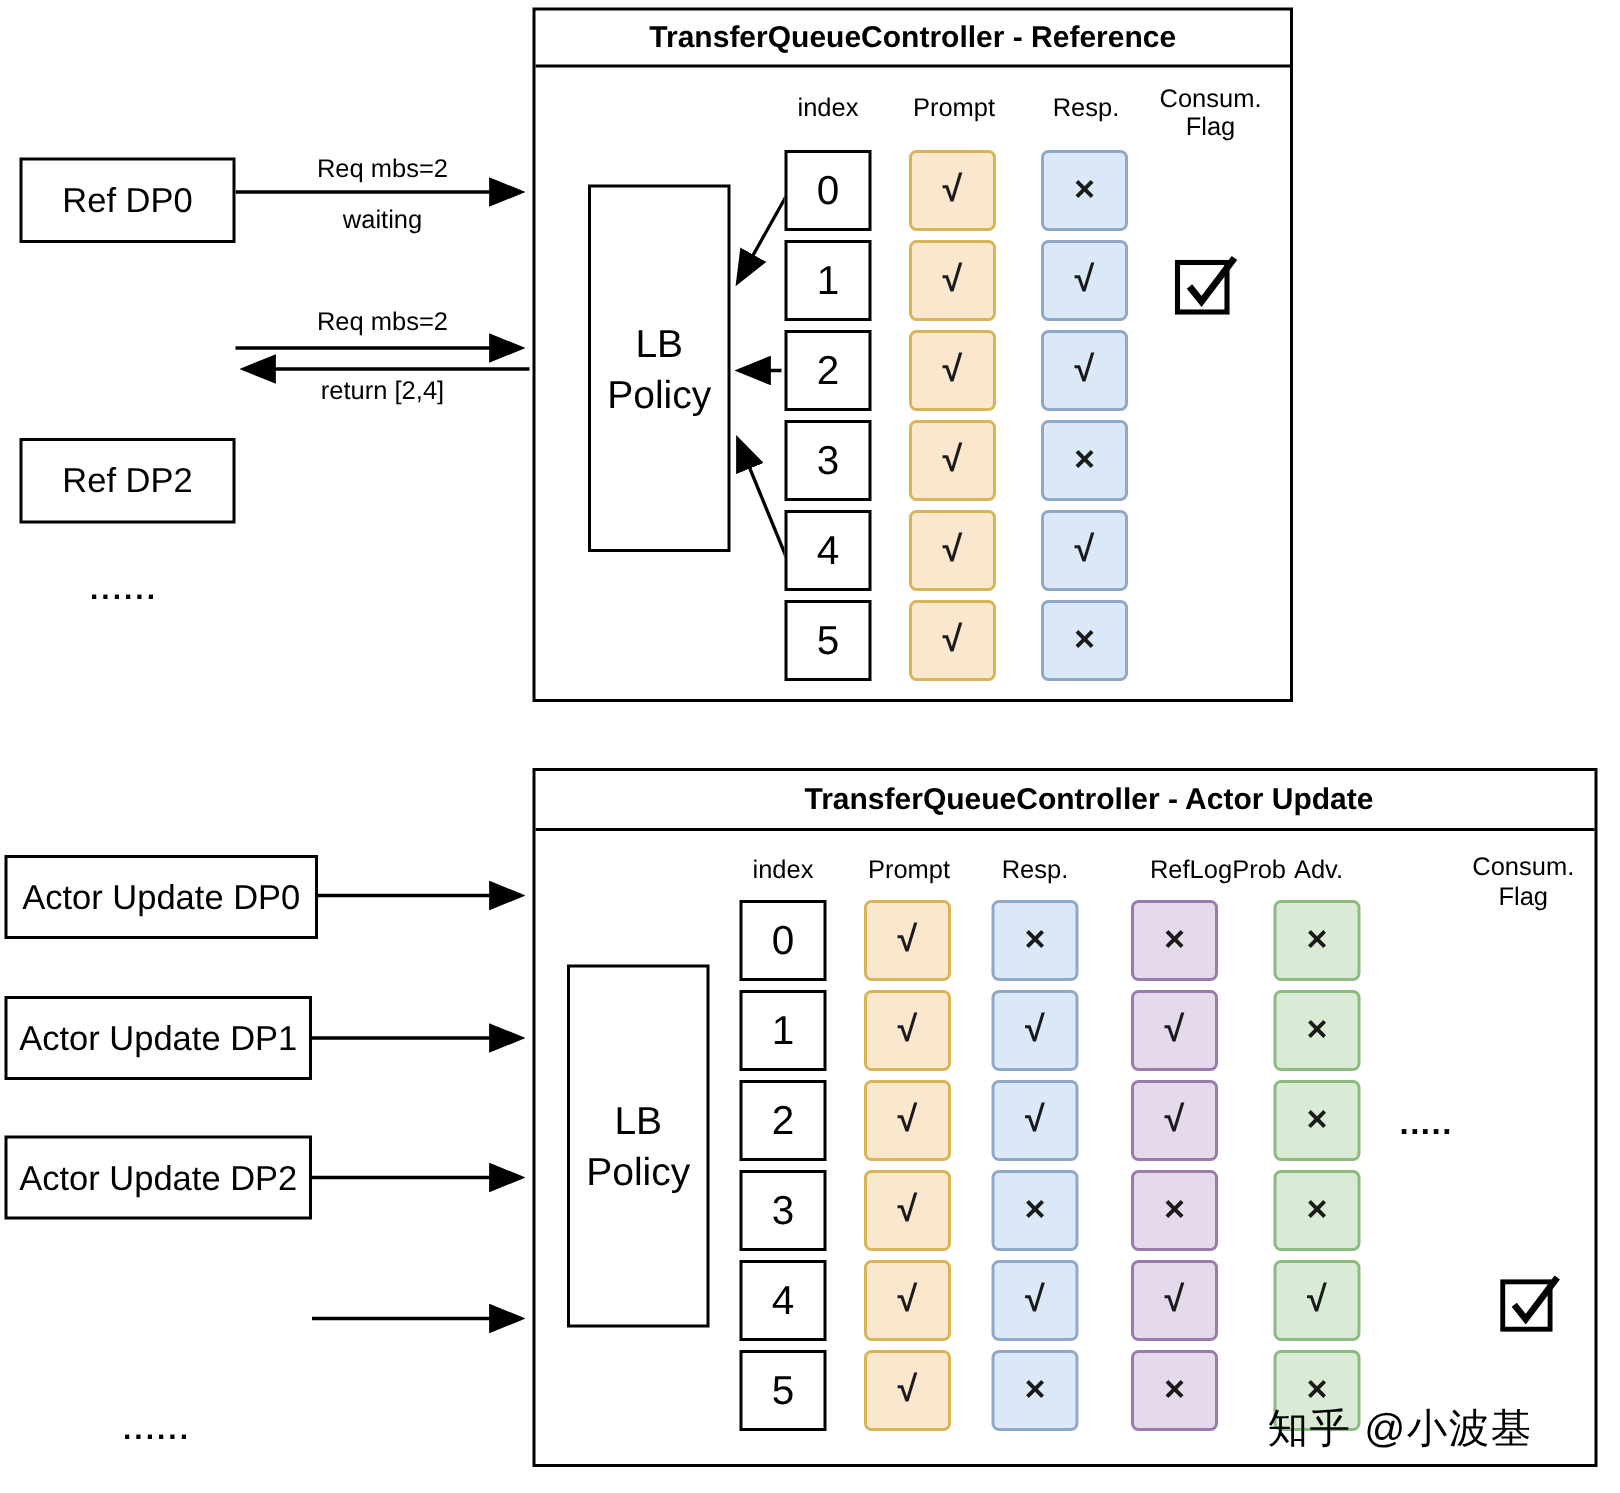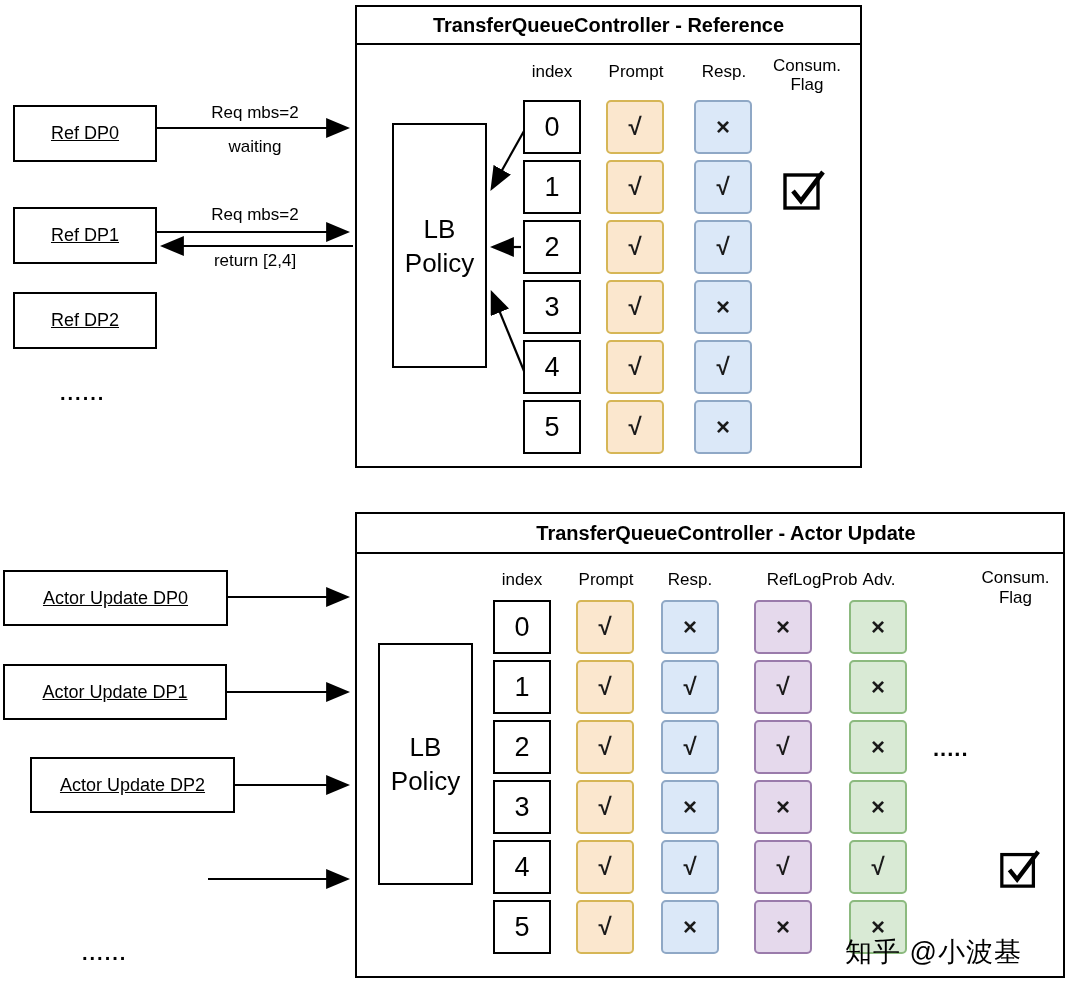--- a/index.html
+++ b/index.html
@@ -7,21 +7,21 @@
           font-family:"Liberation Sans","DejaVu Sans",sans-serif;color:#000;}
 
   .panel{position:absolute;border:2px solid #000;box-sizing:border-box;background:#fff;}
   .ptitle{display:flex;align-items:center;justify-content:center;border-bottom:2px solid #000;
           font-weight:700;font-size:20px;box-sizing:border-box;}
 
   .lb{position:absolute;border:2px solid #000;background:#fff;display:flex;align-items:center;
       justify-content:center;text-align:center;font-size:26px;line-height:34px;box-sizing:border-box;}
 
   .lbox{position:absolute;border:2px solid #000;background:#fff;display:flex;align-items:center;
-        justify-content:center;font-size:18px;box-sizing:border-box;text-align:center;text-decoration:underline;}
+        justify-content:center;font-size:23px;box-sizing:border-box;text-align:center;}
 
   .cell{position:absolute;width:58px;height:54px;box-sizing:border-box;display:flex;
         align-items:center;justify-content:center;background:#fff;border:2px solid #000;}
   .idx{font-size:27px;}
   .mark{border-radius:5px;font-size:24px;font-weight:600;color:#1a1a1a;}
   .orange{background:#fbe7ce;border-color:#d6b656;}
   .blue{background:#dbe8f8;border-color:#8fa8c6;}
   .purple{background:#e5d9ec;border-color:#9a7bab;}
   .green{background:#d9ead5;border-color:#8cba7f;}
 
@@ -69,32 +69,31 @@
     <line x1="521" y1="247" x2="493" y2="247" stroke="#000" stroke-width="2.2" marker-end="url(#ah)"></line>
     <line x1="524" y1="371" x2="492" y2="293" stroke="#000" stroke-width="2.2" marker-end="url(#ah)"></line>
 
     <line x1="208" y1="597" x2="347" y2="597" stroke="#000" stroke-width="2.2" marker-end="url(#ah)"></line>
     <line x1="208" y1="692" x2="347" y2="692" stroke="#000" stroke-width="2.2" marker-end="url(#ah)"></line>
     <line x1="208" y1="785" x2="347" y2="785" stroke="#000" stroke-width="2.2" marker-end="url(#ah)"></line>
     <line x1="208" y1="879" x2="347" y2="879" stroke="#000" stroke-width="2.2" marker-end="url(#ah)"></line>
   </svg>
 
   <div class="lbox" style="left:13px;top:105px;width:144px;height:57px;">Ref DP0</div>
-  <div class="lbox" style="left:13px;top:207px;width:144px;height:57px;">Ref DP1</div>
   <div class="lbox" style="left:13px;top:292px;width:144px;height:57px;">Ref DP2</div>
   <div class="dots" style="left:60px;top:382px;">......</div>
 
   <div class="albl" style="left:185px;top:103px;width:140px;">Req mbs=2</div>
   <div class="albl" style="left:185px;top:137px;width:140px;">waiting</div>
   <div class="albl" style="left:185px;top:205px;width:140px;">Req mbs=2</div>
   <div class="albl" style="left:185px;top:251px;width:140px;">return [2,4]</div>
 
-  <div class="lbox" style="left:3px;top:570px;width:225px;height:56px;">Actor Update DP0</div>
-  <div class="lbox" style="left:3px;top:664px;width:224px;height:56px;">Actor Update DP1</div>
-  <div class="lbox" style="left:3px;top:757px;width:205px;height:56px;margin-left:27px;">Actor Update DP2</div>
+  <div class="lbox" style="left:3px;top:570px;width:209px;height:56px;">Actor Update DP0</div>
+  <div class="lbox" style="left:3px;top:664px;width:205px;height:56px;">Actor Update DP1</div>
+  <div class="lbox" style="left:3px;top:757px;width:205px;height:56px;">Actor Update DP2</div>
   <div class="dots" style="left:82px;top:942px;">......</div>
 
   <div class="lb" style="left:392px;top:123px;width:95px;height:245px;">LB Policy</div>
 
   <div class="hdr" style="left:521px;top:62px;width:62px;">index</div>
   <div class="hdr" style="left:596px;top:62px;width:80px;">Prompt</div>
   <div class="hdr" style="left:686px;top:62px;width:76px;">Resp.</div>
   <div class="hdr hdr2" style="left:762px;top:56px;width:90px;">
     <div>Consum.</div>
     <div>Flag</div>

